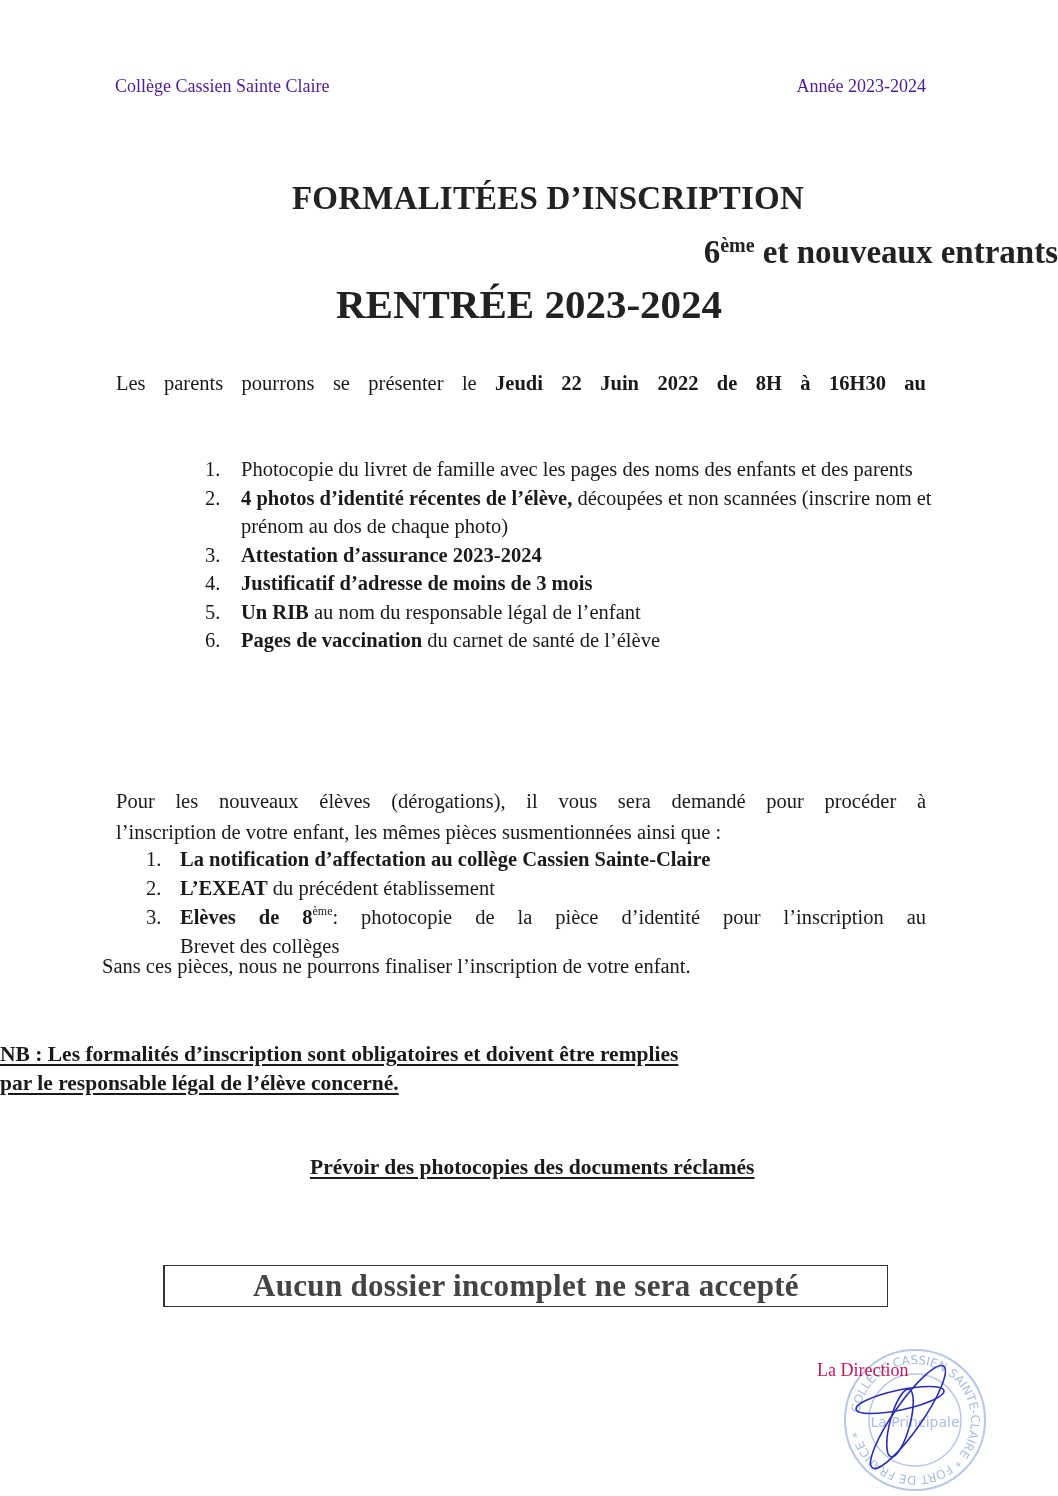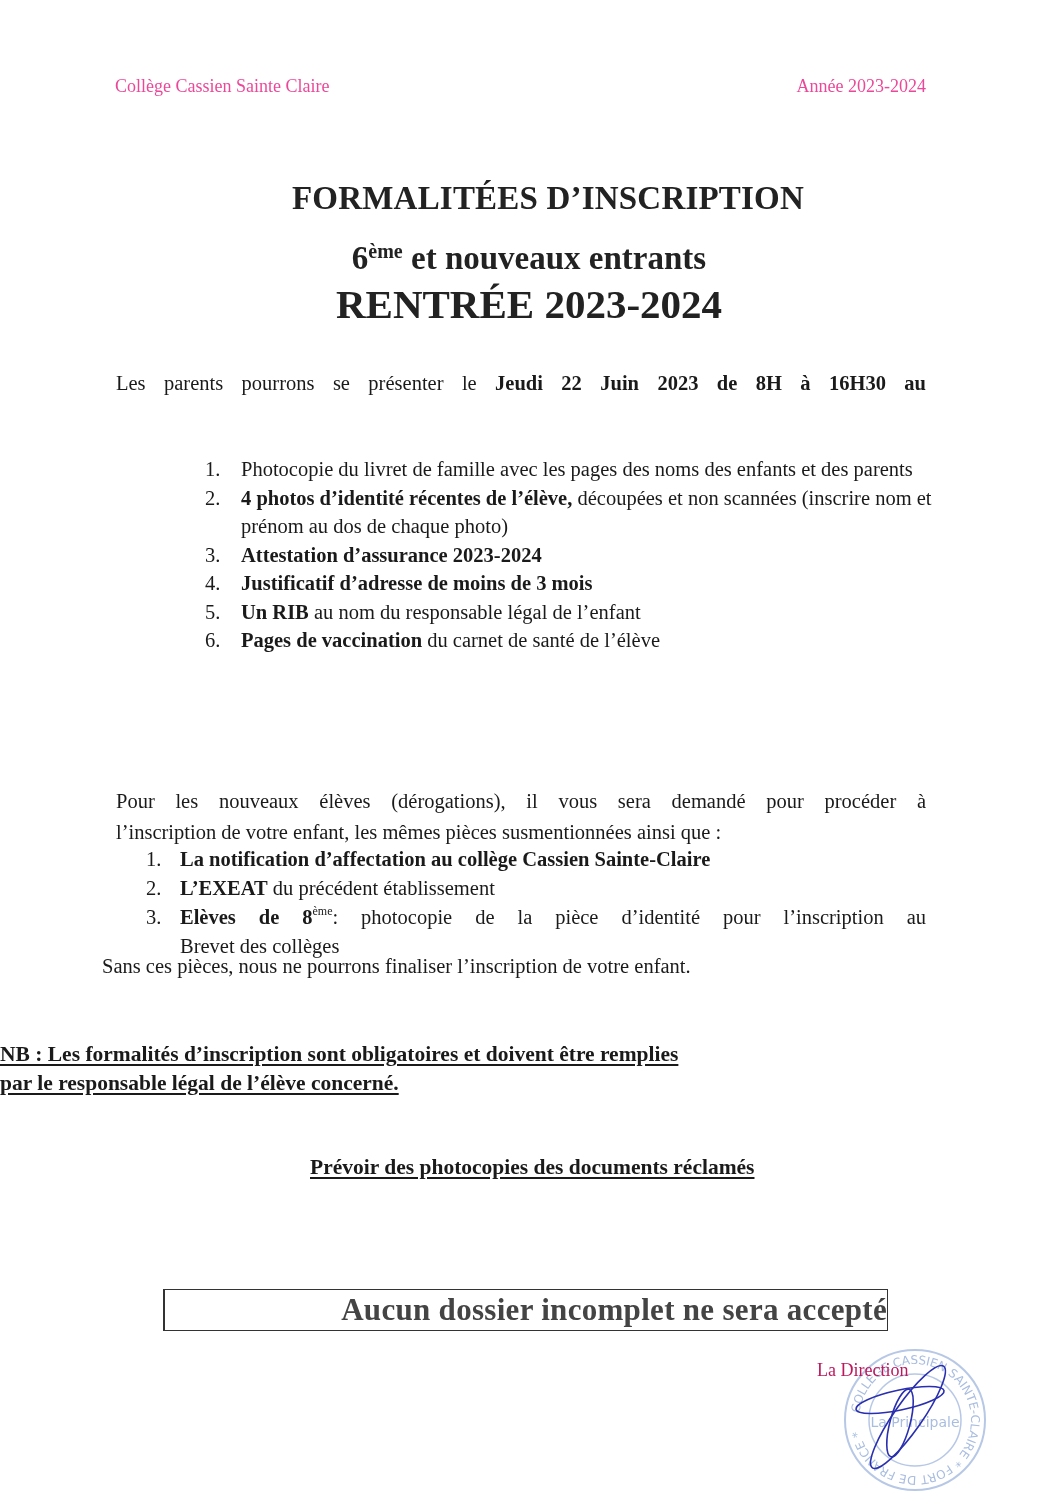--- a/index.html
+++ b/index.html
@@ -1,26 +1,26 @@
 <!DOCTYPE html>
 <html><head>
 <meta charset="utf-8">
 <style>
   html, body { margin: 0; padding: 0; background: #ffffff; }
   body {
     width: 1058px; height: 1496px; position: relative; overflow: hidden;
     font-family: "Liberation Serif", "DejaVu Serif", serif; color: #1a1a1a;
   }
   .abs { position: absolute; }
-  .hdr { top: 76px; font-size: 18px; color: #ec4899; }
+  .hdr { top: 76px; font-size: 18px; color: #4c1d95; }
   .hdr-left { left: 115px; }
   .hdr-right { right: 132px; }
   .title { left: 0; width: 1058px; text-align: center; font-weight: bold; color: #222; }
   .t1 { top: 180px; font-size: 33px; letter-spacing: 0.2px; padding-left: 19px; }
-  .t2 { top: 240px; font-size: 33px; }
+  .t2 { top: 234px; font-size: 33px; text-align: right; }
   .t2 sup { font-size: 20px; vertical-align: 0.55em; line-height: 0; }
   .t3 { top: 280px; font-size: 41px; }
   .para { font-size: 20.5px; line-height: 31px; text-align: justify; text-align-last: left; }
   .p1 { top: 368px; left: 116px; width: 810px; }
   .p1 .l1 { display: block; text-align: justify; text-align-last: justify; }
   b { font-weight: bold; }
   .list1 { top: 455px; left: 205px; width: 740px; font-size: 20.5px; line-height: 28.5px; }
   .li { position: relative; padding-left: 36px; }
   .li .num { position: absolute; left: 0; top: 0; }
   .p2 { top: 786px; left: 116px; width: 810px; }
@@ -30,41 +30,40 @@
   .list2 .li.just .txt { text-align: justify; text-align-last: justify; display: block; }
   .list2 sup { font-size: 12px; vertical-align: 0.75em; line-height: 0; }
   .p3 { top: 955px; left: 102px; font-size: 20.5px; }
   .nb { left: 0; width: 1040px; text-align: left; font-weight: bold; font-size: 21.5px; line-height: 29px; text-decoration: underline; text-underline-offset: 3px; }
   .nb1 { top: 1040px; }
   .nb2 { top: 1069px; }
   .prev { top: 1155px; left: 310px; font-weight: bold; font-size: 21.5px; text-decoration: underline; text-underline-offset: 3px; text-align: right; }
   .box {
     top: 1265px; left: 163px; width: 722px; height: 40px;
     border: 1.5px solid #333; border-left-width: 2px;
-    text-align: right; font-weight: bold; font-size: 31px; line-height: 40px; color: #444;
+    text-align: center; font-weight: bold; font-size: 31px; line-height: 40px; color: #444;
     letter-spacing: 0.3px;
-    margin-top: 24px;
   }
   .dir { top: 1360px; left: 817px; font-size: 18px; color: #be185d; }
   .stamp { top: 1345px; left: 840px; width: 150px; height: 150px; }
 </style>
 </head>
 <body>
 
 <div class="abs hdr hdr-left">Collège Cassien Sainte Claire</div>
 <div class="abs hdr hdr-right">Année 2023-2024</div>
 
 <div class="abs title t1">FORMALITÉES D’INSCRIPTION</div>
 <div class="abs title t2">
   <span>6</span><sup>ème</sup><span> et nouveaux entrants</span>
 </div>
 <div class="abs title t3">RENTRÉE 2023-2024</div>
 
 <div class="abs para p1">
-  <span class="l1"><span>Les parents pourrons se présenter le </span><b>Jeudi 22 Juin 2023 de 8H à 16H30 au</b></span>
+  <span class="l1"><span>Les parents pourrons se présenter le </span><b>Jeudi 22 Juin 2022 de 8H à 16H30 au</b></span>
 </div>
 
 <div class="abs list1">
   <div class="li"><span class="num">1.</span><b></b><span>Photocopie du livret de famille avec les pages des noms des enfants et des parents</span></div>
   <div class="li"><span class="num">2.</span><b>4 photos d’identité récentes de l’élève,</b><span> découpées et non scannées (inscrire nom et prénom au dos de chaque photo)</span></div>
   <div class="li"><span class="num">3.</span><b>Attestation d’assurance 2023-2024</b><span></span></div>
   <div class="li"><span class="num">4.</span><b>Justificatif d’adresse de moins de 3 mois</b><span></span></div>
   <div class="li"><span class="num">5.</span><b>Un RIB</b><span> au nom du responsable légal de l’enfant</span></div>
   <div class="li"><span class="num">6.</span><b>Pages de vaccination</b><span> du carnet de santé de l’élève</span></div>
 </div>

